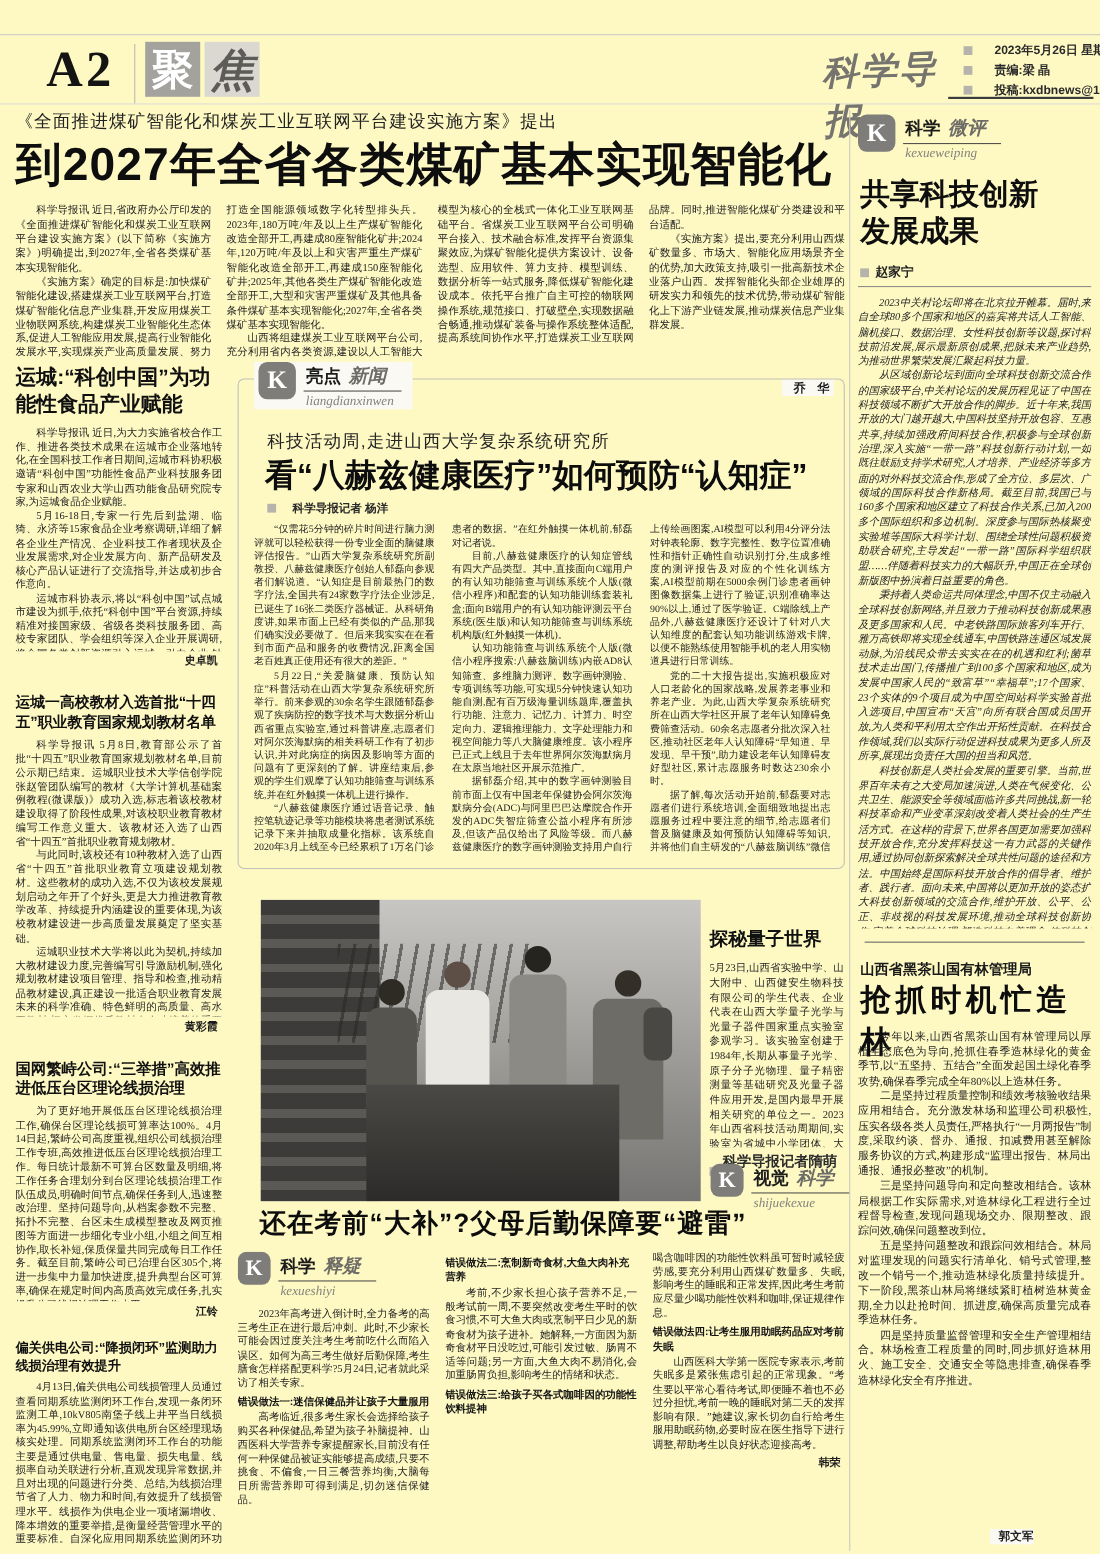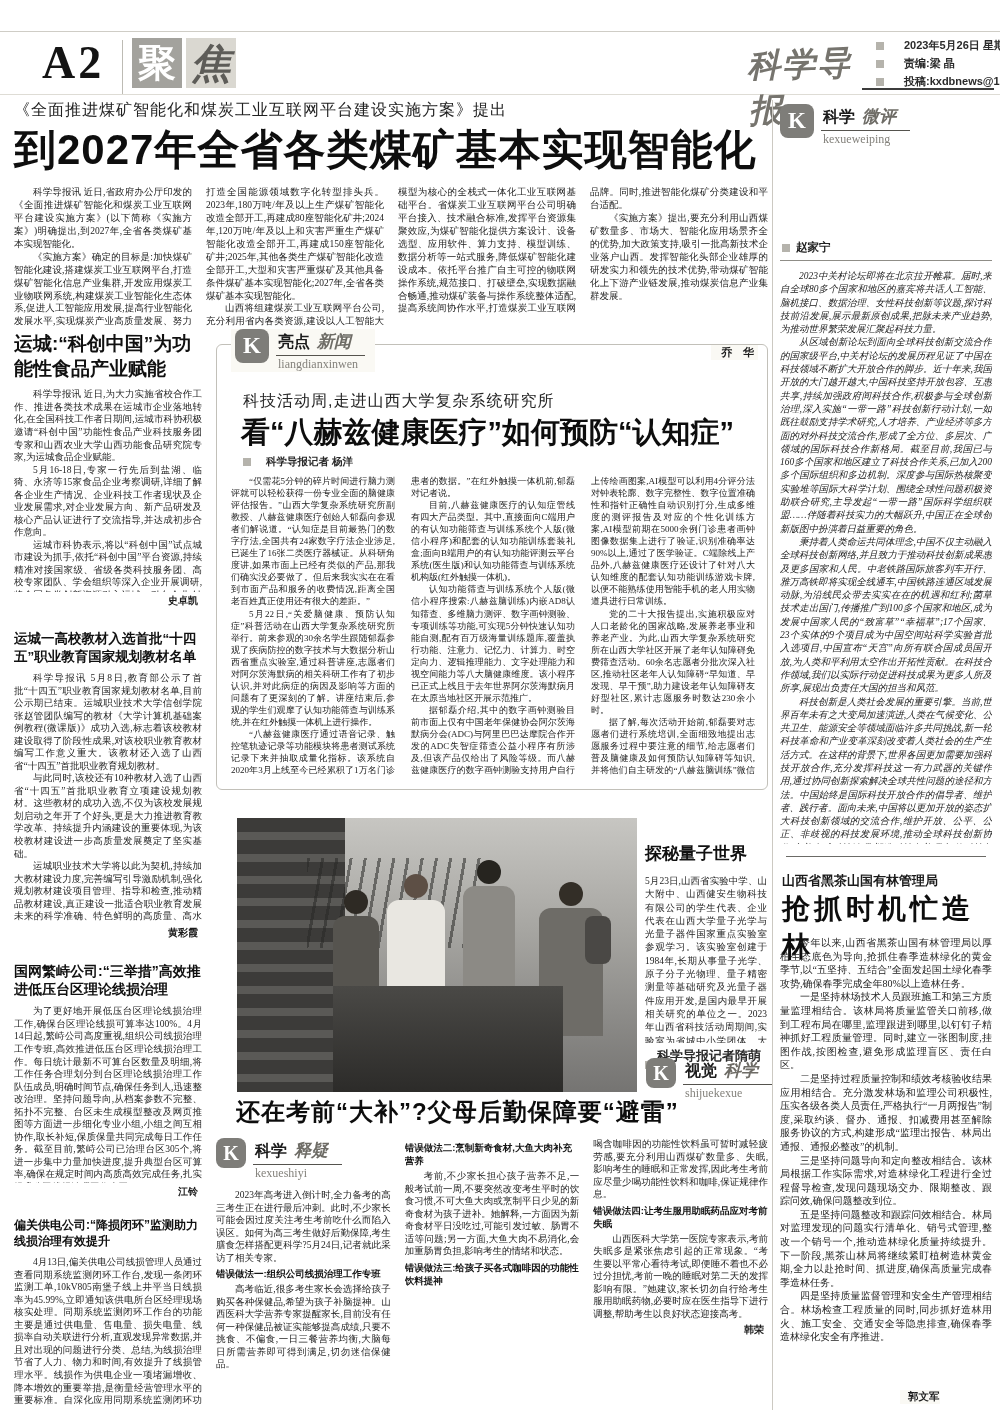--- a/index.html
+++ b/index.html
@@ -1,19 +1,19 @@
 <!DOCTYPE html>
 <html><head>
 <meta charset="utf-8">
 <style>
   * { margin:0; padding:0; box-sizing:border-box; }
   html,body { background:#e9e7e1; }
   .page {
     position:relative; width:1000px; height:1413px; margin:0 auto;
-    background:#ffffff; overflow:hidden; color:#1c1c1c;
+    background:#fef9c3; overflow:hidden; color:#1c1c1c;
     font-family:"Liberation Serif","DejaVu Serif",serif;
   }
   .abs { position:absolute; }
   .sans { font-family:"Liberation Sans","DejaVu Sans",sans-serif; }
   .jt { text-align:justify; }
   .clip { overflow:hidden; }
   
   .top-hairline { left:0; top:31px; width:1000px; height:1px; background:#cfcdc6; }
   .under-hairline { left:0; top:94px; width:1000px; height:1px; background:#dedcd5; }
   .pageno { left:42px; top:36px; font-size:46px; font-weight:bold; letter-spacing:3px; color:#141414; }
@@ -51,21 +51,21 @@
   .byline { text-align:right; font-size:10px; font-weight:bold; padding:2px 4px 0 0; }
   
   .klogo { display:flex; align-items:flex-start; gap:7px; }
   .ksq { width:34px; height:34px; background:#7e7d79; color:#fff; border-radius:8px;
          font:bold 23px "Liberation Serif","DejaVu Serif",serif;
          display:flex; align-items:center; justify-content:center; flex:0 0 auto; }
   .kwords { border-bottom:1px solid #55534e; padding:1px 14px 2px 2px; white-space:nowrap; }
   .kw1 { font-weight:bold; font-size:16px; color:#1c1c1c;
          font-family:"Liberation Sans","DejaVu Sans",sans-serif; }
   .kw2 { font-weight:bold; font-size:17px; font-style:italic; color:#6e6c66; margin-left:3px; }
-  .kpinyin { font-size:12px; color:#84827c; padding:1px 0 0 2px; }
+  .kpinyin { font-style:italic; font-size:12px; color:#84827c; padding:1px 0 0 2px; }
   
   .feature { left:216px; top:344px; width:552px; height:446px; border:1px solid #c2c0b9; border-radius:6px; }
   .feature-brand { position:absolute; left:14px; top:-16px; background:#faf9f4; padding:0 10px 0 4px; }
   .feat-kicker { position:absolute; left:26px; top:46px; font-size:16px; color:#242424; letter-spacing:1px;
                  font-family:"Liberation Sans","DejaVu Sans",sans-serif; }
   .feat-headline { position:absolute; left:24px; top:68px; width:510px; font-size:29px; font-weight:800;
                    color:#0d0d0d; font-family:"Liberation Sans","DejaVu Sans",sans-serif; white-space:nowrap; }
   .feat-reporter { position:absolute; left:26px; top:110px; display:flex; gap:15px; align-items:center; }
   .reporter-text { font-size:10.5px; font-weight:bold; color:#2a2a2a; }
   .feat-cols { position:absolute; left:14px; top:130px; width:524px; height:304px; overflow:hidden;
@@ -288,21 +288,21 @@
             <div class="kwords">
               <span class="kw1">科学</span>
               <span class="kw2">释疑</span>
             </div>
             <div class="kpinyin">kexueshiyi</div>
           </div>
         </div>
         <div class="bt jt">
           <p>2023年高考进入倒计时,全力备考的高三考生正在进行最后冲刺。此时,不少家长可能会因过度关注考生考前吃什么而陷入误区。如何为高三考生做好后勤保障,考生膳食怎样搭配更科学?5月24日,记者就此采访了相关专家。</p>
         </div>
-        <div class="bhead">错误做法一:组织公司线损治理工作专班</div>
+        <div class="bhead">错误做法一:迷信保健品并让孩子大量服用</div>
         <div class="bt jt">
           <p>高考临近,很多考生家长会选择给孩子购买各种保健品,希望为孩子补脑提神。山西医科大学营养专家提醒家长,目前没有任何一种保健品被证实能够提高成绩,只要不挑食、不偏食,一日三餐营养均衡,大脑每日所需营养即可得到满足,切勿迷信保健品。</p>
         </div>
       </div>
       <div class="bcol">
         <div class="bhead">错误做法二:烹制新奇食材,大鱼大肉补充营养</div>
         <div class="bt jt">
           <p>考前,不少家长担心孩子营养不足,一般考试前一周,不要突然改变考生平时的饮食习惯,不可大鱼大肉或烹制平日少见的新奇食材为孩子进补。她解释,一方面因为新奇食材平日没吃过,可能引发过敏、肠胃不适等问题;另一方面,大鱼大肉不易消化,会加重肠胃负担,影响考生的情绪和状态。</p>
         </div>
         <div class="bhead">错误做法三:给孩子买各式咖啡因的功能性饮料提神</div>
@@ -323,39 +323,42 @@
   <div class="abs wp-brand klogo">
     <div class="ksq">K</div>
     <div>
       <div class="kwords">
         <span class="kw1">科学</span>
         <span class="kw2">微评</span>
       </div>
       <div class="kpinyin">kexueweiping</div>
     </div>
   </div>
+  <div class="abs wp-headline">
+    <div>共享科技创新</div>
+    <div>发展成果</div>
+  </div>
   <div class="abs wp-byline">
     <span class="sq"></span>
     <span class="wp-byline-text">赵家宁</span>
   </div>
   <div class="abs wp-rule"></div>
   <div class="abs wp-body jt">
     <p>2023中关村论坛即将在北京拉开帷幕。届时,来自全球80多个国家和地区的嘉宾将共话人工智能、脑机接口、数据治理、女性科技创新等议题,探讨科技前沿发展,展示最新原创成果,把脉未来产业趋势,为推动世界繁荣发展汇聚起科技力量。</p>
     <p>从区域创新论坛到面向全球科技创新交流合作的国家级平台,中关村论坛的发展历程见证了中国在科技领域不断扩大开放合作的脚步。近十年来,我国开放的大门越开越大,中国科技坚持开放包容、互惠共享,持续加强政府间科技合作,积极参与全球创新治理,深入实施“一带一路”科技创新行动计划,一如既往鼓励支持学术研究,人才培养、产业经济等多方面的对外科技交流合作,形成了全方位、多层次、广领域的国际科技合作新格局。截至目前,我国已与160多个国家和地区建立了科技合作关系,已加入200多个国际组织和多边机制。深度参与国际热核聚变实验堆等国际大科学计划、围绕全球性问题积极资助联合研究,主导发起“一带一路”国际科学组织联盟……伴随着科技实力的大幅跃升,中国正在全球创新版图中扮演着日益重要的角色。</p>
     <p>秉持着人类命运共同体理念,中国不仅主动融入全球科技创新网络,并且致力于推动科技创新成果惠及更多国家和人民。中老铁路国际旅客列车开行、雅万高铁即将实现全线通车,中国铁路连通区域发展动脉,为沿线民众带去实实在在的机遇和红利;菌草技术走出国门,传播推广到100多个国家和地区,成为发展中国家人民的“致富草”“幸福草”;17个国家、23个实体的9个项目成为中国空间站科学实验首批入选项目,中国宣布“天宫”向所有联合国成员国开放,为人类和平利用太空作出开拓性贡献。在科技合作领域,我们以实际行动促进科技成果为更多人所及所享,展现出负责任大国的担当和风范。</p>
     <p>科技创新是人类社会发展的重要引擎。当前,世界百年未有之大变局加速演进,人类在气候变化、公共卫生、能源安全等领域面临许多共同挑战,新一轮科技革命和产业变革深刻改变着人类社会的生产生活方式。在这样的背景下,世界各国更加需要加强科技开放合作,充分发挥科技这一有力武器的关键作用,通过协同创新探索解决全球共性问题的途径和方法。中国始终是国际科技开放合作的倡导者、维护者、践行者。面向未来,中国将以更加开放的姿态扩大科技创新领域的交流合作,维护开放、公平、公正、非歧视的科技发展环境,推动全球科技创新协作,完善全球科技治理,塑造科技向善理念,使科技创新更好增进人类福祉。</p>
 
   </div>
   <div class="abs mid-divider"></div>
 
   <div class="abs forest-kicker">山西省黑茶山国有林管理局</div>
   <div class="abs forest-headline">抢抓时机忙造林</div>
   <div class="abs forest-body jt">
     <p>今年以来,山西省黑茶山国有林管理局以厚植生态底色为导向,抢抓住春季造林绿化的黄金季节,以“五坚持、五结合”全面发起国土绿化春季攻势,确保春季完成全年80%以上造林任务。</p>
-    <p>一是坚持林场技术人员跟班施工和第三方质量监理相结合。该林局将质量监管关口前移,做到工程布局在哪里,监理跟进到哪里,以钉钉子精神抓好工程质量管理。同时,建立一张图制度,挂图作战,按图检查,避免形成监理盲区、责任白区。</p>
     <p>二是坚持过程质量控制和绩效考核验收结果应用相结合。充分激发林场和监理公司积极性,压实各级各类人员责任,严格执行“一月两报告”制度,采取约谈、督办、通报、扣减费用甚至解除服务协议的方式,构建形成“监理出报告、林局出通报、通报必整改”的机制。</p>
     <p>三是坚持问题导向和定向整改相结合。该林局根据工作实际需求,对造林绿化工程进行全过程督导检查,发现问题现场交办、限期整改、跟踪问效,确保问题整改到位。</p>
     <p>五是坚持问题整改和跟踪问效相结合。林局对监理发现的问题实行清单化、销号式管理,整改一个销号一个,推动造林绿化质量持续提升。下一阶段,黑茶山林局将继续紧盯植树造林黄金期,全力以赴抢时间、抓进度,确保高质量完成春季造林任务。</p>
     <p>四是坚持质量监督管理和安全生产管理相结合。林场检查工程质量的同时,同步抓好造林用火、施工安全、交通安全等隐患排查,确保春季造林绿化安全有序推进。</p>
   </div>
   <div class="abs forest-byline">郭文军</div>
 
 </div>
 
 </body></html>

